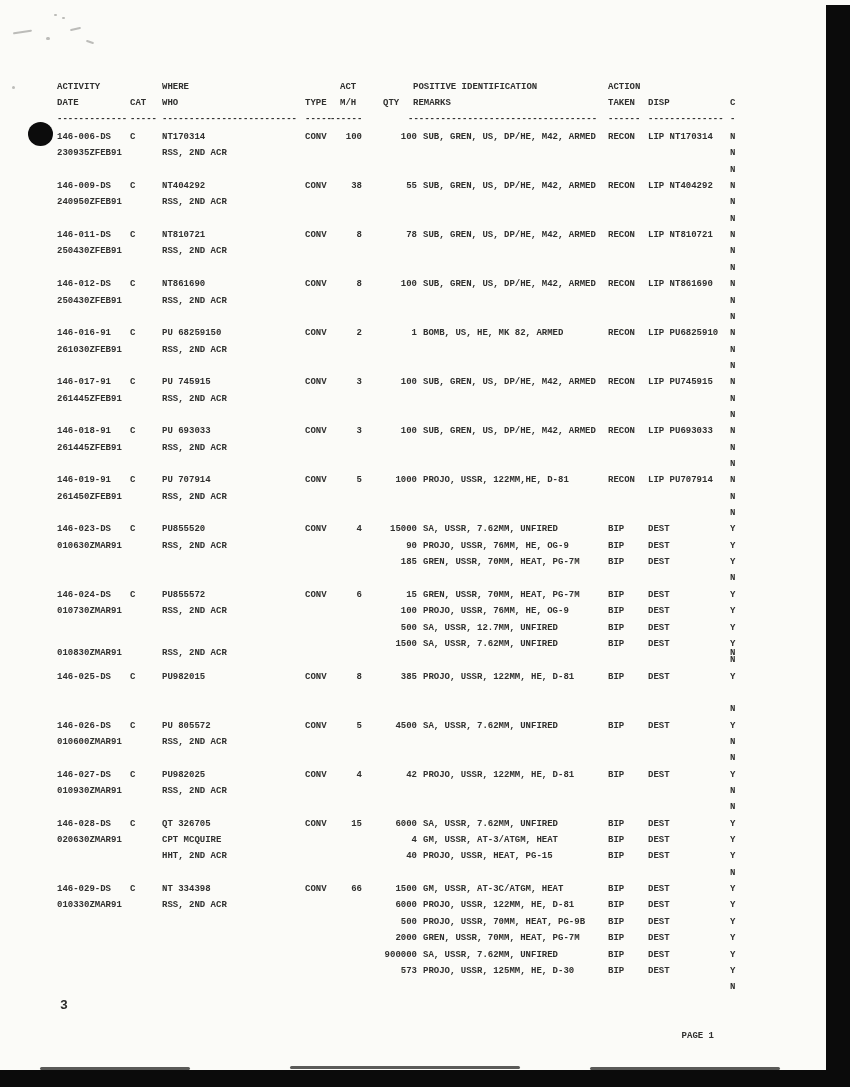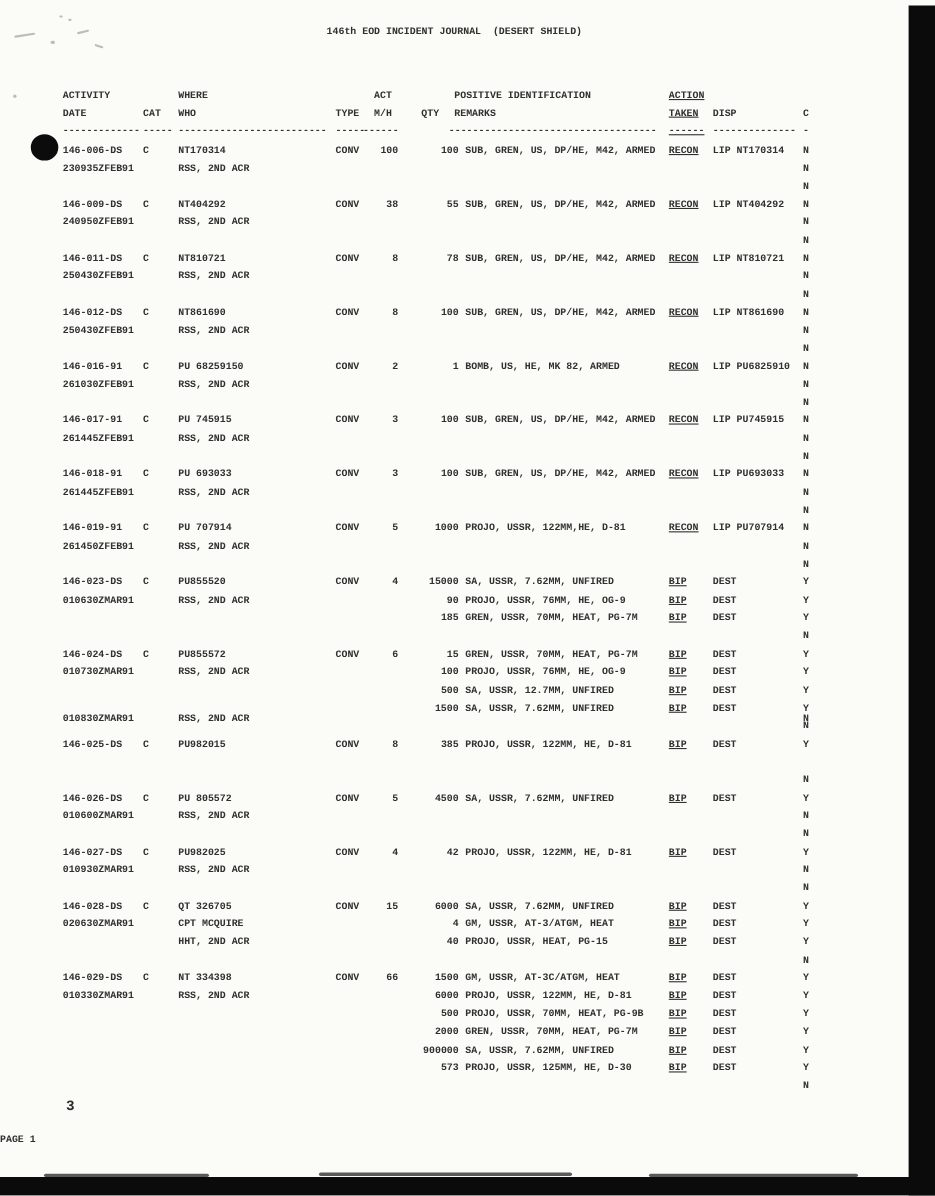--- a/index.html
+++ b/index.html
@@ -1,31 +1,31 @@
 <!DOCTYPE html>
 <html><head>
 <meta charset="utf-8">
 <style>
   html,body{margin:0;padding:0;}
   body{width:850px;height:1087px;background:#e9e9e7;font-family:"Liberation Mono","DejaVu Sans Mono",monospace;}
   .page{position:relative;width:850px;height:1087px;background:#fbfbf8;overflow:hidden;}
   .txt{position:absolute;font-size:9px;font-weight:bold;color:#30302f;letter-spacing:0;white-space:pre;line-height:11px;}
   .title{top:24px;left:0;width:826px;text-align:center;}
-  .footer{top:1031px;left:0;width:714px;text-align:left;}
+  .footer{top:1031px;left:0;width:714px;text-align:right;}
   .corner{top:1000px;left:60px;font-size:13px;color:#2a2a2a;}
   .line{position:absolute;left:0;width:690px;height:16px;}
   .line span{position:absolute;font-size:9px;font-weight:bold;color:#30302f;white-space:pre;}
   .c-date{left:57px;}
   .c-cat{left:130px;}
   .c-who{left:162px;}
   .c-type{left:305px;}
   .c-mh{left:330px;width:32px;text-align:right;}
   .c-qty{left:376px;width:41px;text-align:right;}
   .c-rem{left:423px;}
-  .c-act{left:608px;text-decoration:underline;}
+  .c-act{left:608px;}
   .c-disp{left:648px;}
   .c-c{left:730px;}
   .h-act{left:340px;}
   .h-mh{left:340px;}
   .h-qty{left:383px;}
   .h-rem{left:413px;}
   .d-rem{left:408px;}
   .punch{position:absolute;left:28px;top:122px;width:25px;height:24px;background:#0c0c0c;border-radius:50%;}
   .bar-right{position:absolute;left:826px;top:5px;width:24px;height:1082px;background:#0b0b0b;}
   .bar-bottom{position:absolute;left:0;top:1070px;width:850px;height:17px;background:#0b0b0b;}
@@ -39,21 +39,20 @@
 
   <div class="pmark" style="left:54px;top:14px;width:3px;height:2px;"></div>
   <div class="pmark" style="left:62px;top:17px;width:3px;height:2px;"></div>
   <div class="pmark" style="left:13px;top:31px;width:19px;height:2px;transform:rotate(-9deg);"></div>
   <div class="pmark" style="left:70px;top:28px;width:11px;height:2px;transform:rotate(-14deg);"></div>
   <div class="pmark" style="left:46px;top:37px;width:4px;height:3px;"></div>
   <div class="pmark" style="left:86px;top:41px;width:8px;height:2px;transform:rotate(18deg);"></div>
   <div class="pmark" style="left:12px;top:86px;width:3px;height:3px;"></div>
   <div class="punch"></div>
 
-  <div class="txt title">146th EOD INCIDENT JOURNAL  (DESERT SHIELD)</div>
 
   <div class="line" style="top:82px;">
     <span class="c-date">ACTIVITY</span>
     <span class="c-who">WHERE</span>
     <span class="h-act">ACT</span>
     <span class="h-rem">POSITIVE IDENTIFICATION</span>
     <span class="c-act">ACTION</span>
   </div>
 
   <div class="line" style="top:98px;">

